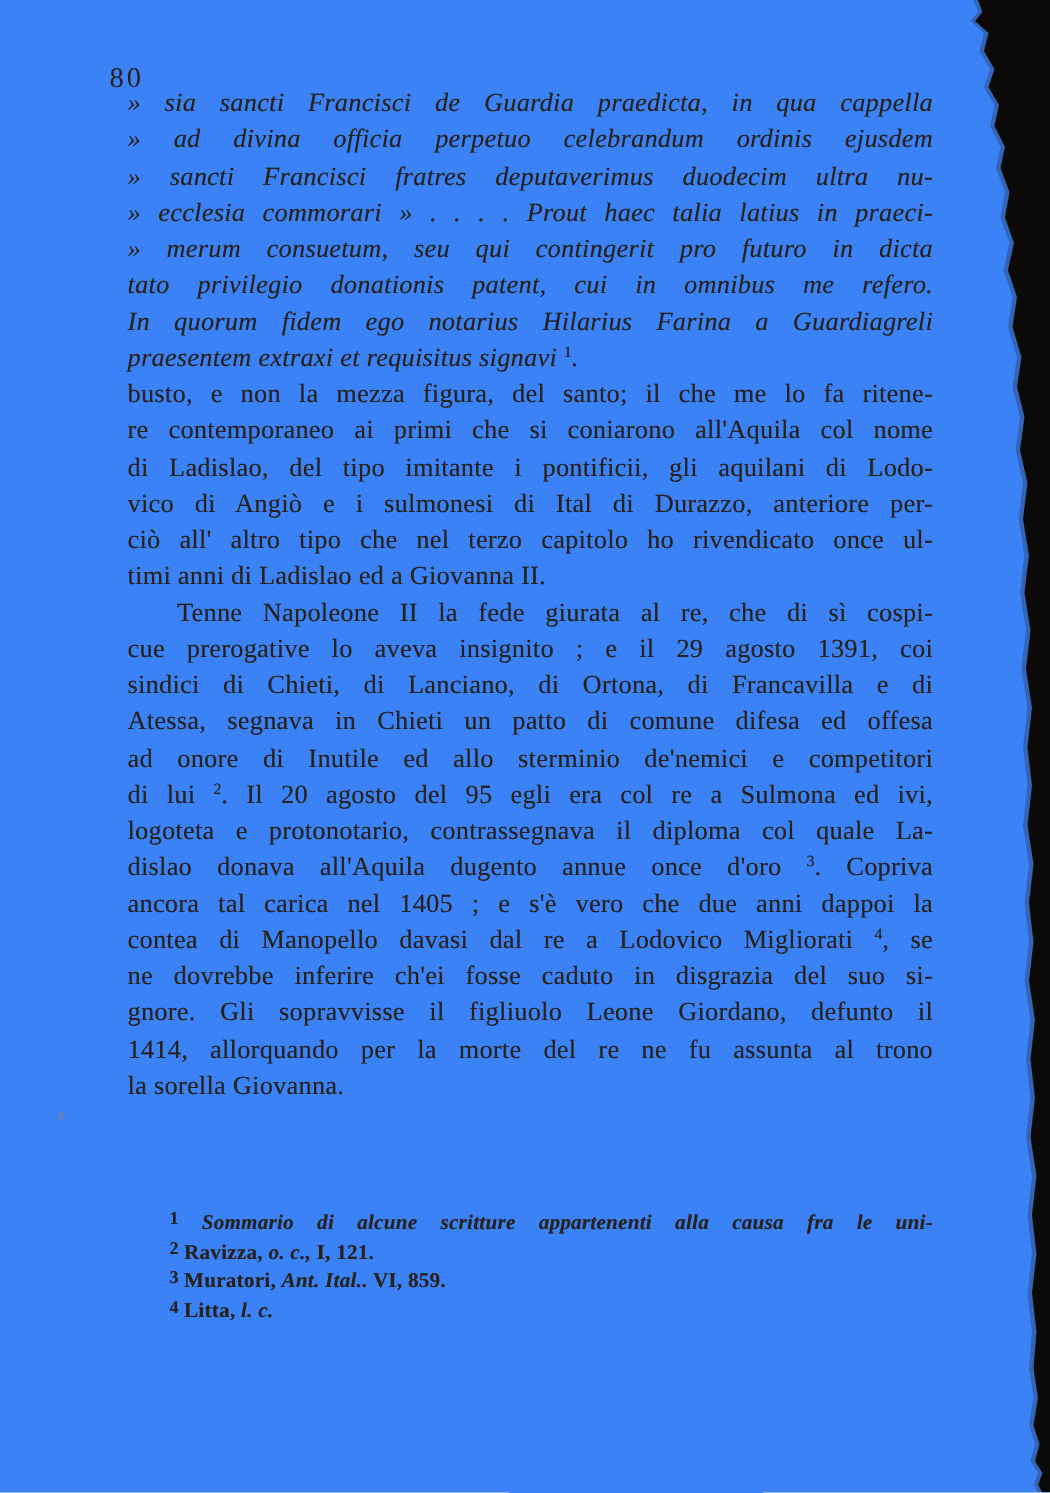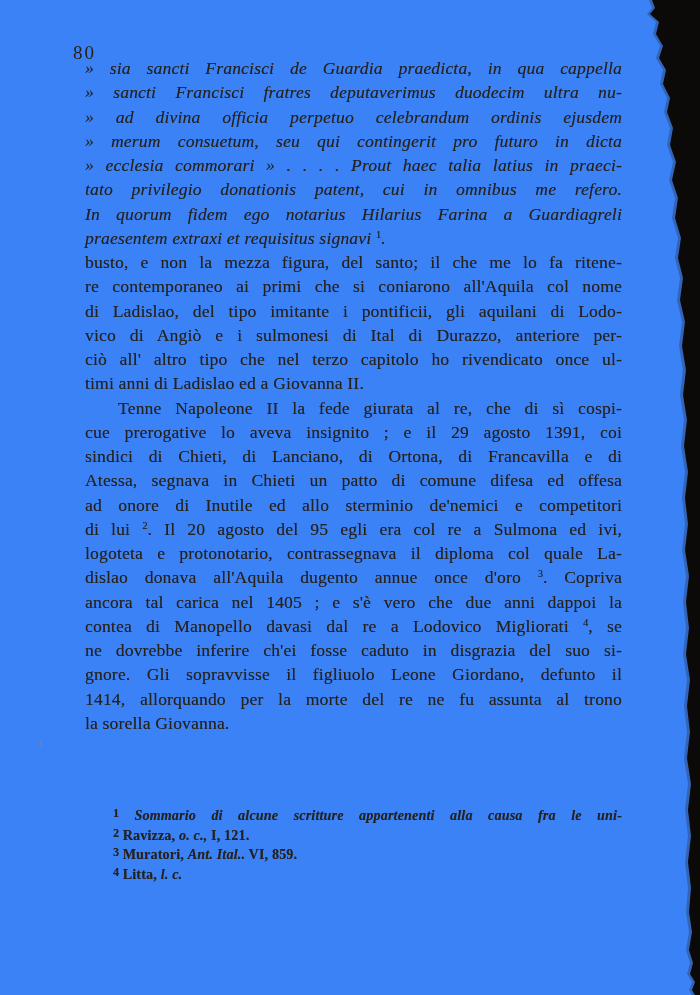--- a/index.html
+++ b/index.html
@@ -47,24 +47,24 @@
 </style>
 </head>
 <body>
 
 <div class="page">
 
   <div class="pagenum">80</div>
 
   <div class="maintext" id="main-text">
       <div class="tline just it"><span>» sia sancti Francisci de Guardia praedicta, in qua cappella</span></div>
+      <div class="tline just it"><span>» ad divina officia perpetuo celebrandum ordinis ejusdem</span></div>
       <div class="tline just it"><span>» sancti Francisci fratres deputaverimus duodecim ultra nu-</span></div>
-      <div class="tline just it"><span>» ad divina officia perpetuo celebrandum ordinis ejusdem</span></div>
+      <div class="tline just it"><span>» ecclesia commorari » . . . . Prout haec talia latius in praeci-</span></div>
       <div class="tline just it"><span>» merum consuetum, seu qui contingerit pro futuro in dicta</span></div>
-      <div class="tline just it"><span>» ecclesia commorari » . . . . Prout haec talia latius in praeci-</span></div>
       <div class="tline just it"><span>tato privilegio donationis patent, cui in omnibus me refero.</span></div>
       <div class="tline just it"><span>In quorum fidem ego notarius Hilarius Farina a Guardiagreli</span></div>
       <div class="tline it"><span>praesentem extraxi et requisitus signavi </span><span class="sup">1</span><span>.</span></div>
       <div class="tline just"><span>busto, e non la mezza figura, del santo; il che me lo fa ritene-</span></div>
       <div class="tline just"><span>re contemporaneo ai primi che si coniarono all'Aquila col nome</span></div>
       <div class="tline just"><span>di Ladislao, del tipo imitante i pontificii, gli aquilani di Lodo-</span></div>
       <div class="tline just"><span>vico di Angiò e i sulmonesi di Ital di Durazzo, anteriore per-</span></div>
       <div class="tline just"><span>ciò all' altro tipo che nel terzo capitolo ho rivendicato once ul-</span></div>
       <div class="tline"><span>timi anni di Ladislao ed a Giovanna II.</span></div>
       <div class="tline just ind"><span>Tenne Napoleone II la fede giurata al re, che di sì cospi-</span></div>

